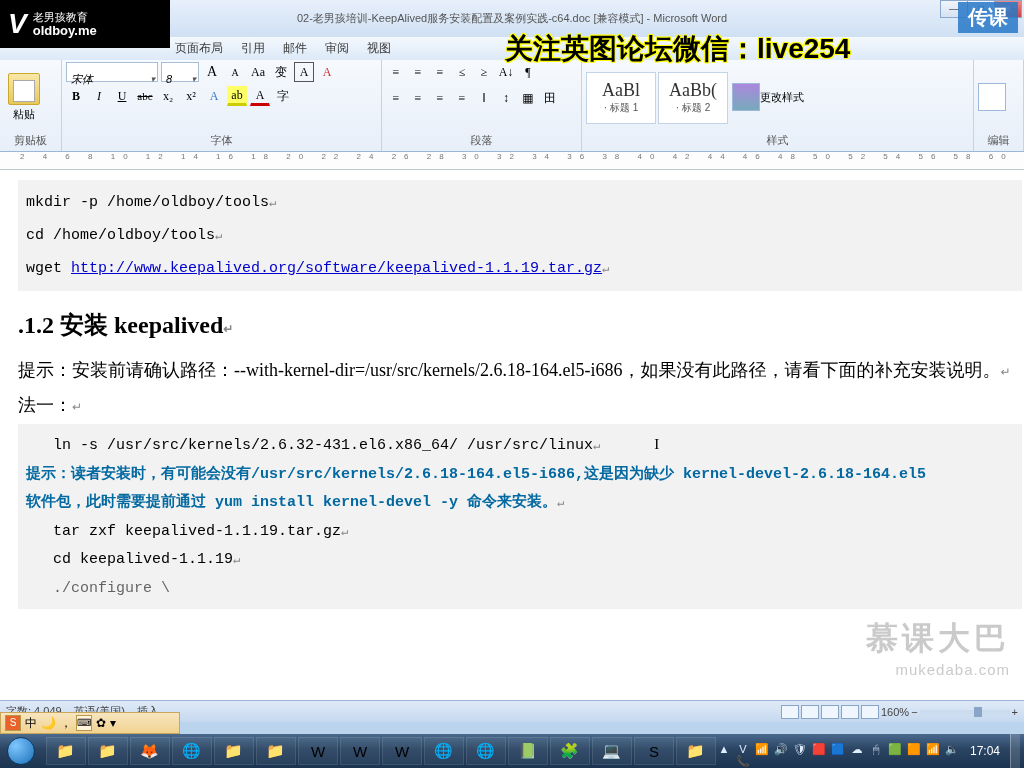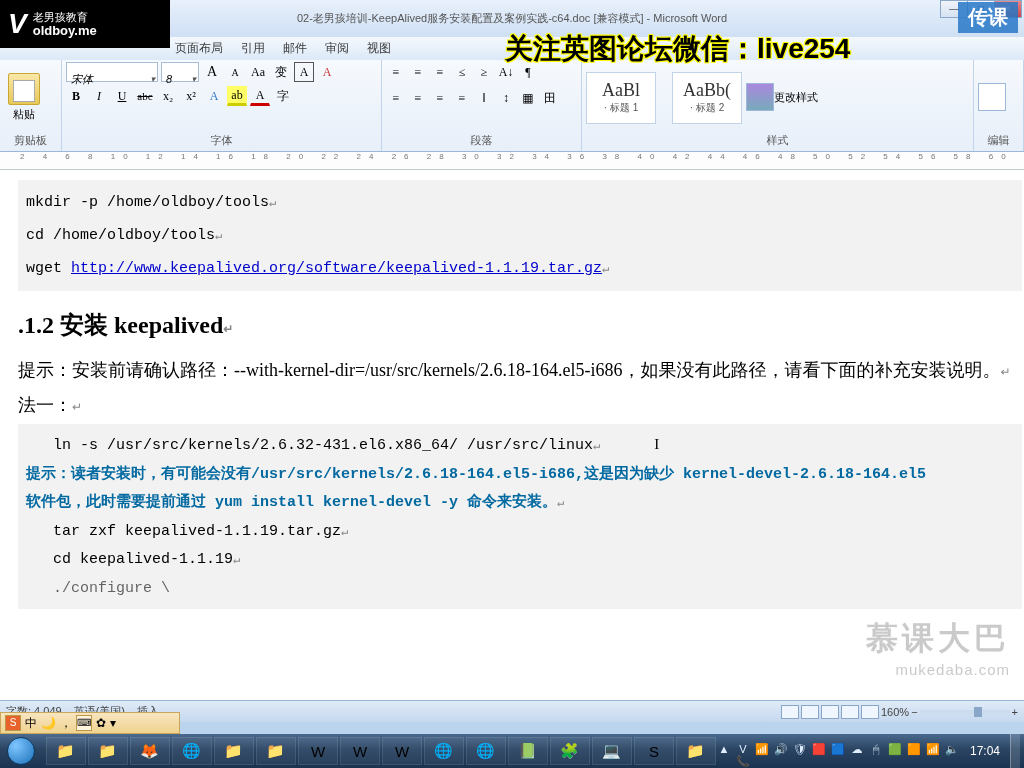--- a/index.html
+++ b/index.html
@@ -43,21 +43,21 @@
 .fontg select, .fontg .combo { height: 20px; font-size: 11px; border: 1px solid #a8bdd6; background: #fff; }
 .fontg .combo { display: inline-flex; align-items: center; padding: 14px 14px 0 4px; position: relative; font-style: italic; }
 .fontg .combo::after { content:"▾"; position:absolute; right:2px; font-size:9px; color:#555; }
 .btnico { width: 20px; height: 20px; border: 1px solid transparent; display: inline-flex; align-items: center; justify-content: center; font-size: 12px; cursor: pointer; font-family: "Times New Roman", serif; }
 .btnico.tog { font-size: 11px; }
 
 
 .parag .row { display: flex; gap: 2px; margin-bottom: 2px; }
 
 
-.stylesg .srow { display: flex; gap: 16px; }
+.stylesg .srow { display: flex; gap: 2px; }
 .stylebox { width: 70px; height: 52px; border: 1px solid #c3d3e7; background: #fff; text-align: center; font-size: 10px; display: flex; flex-direction: column; justify-content: center; cursor: pointer; }
 .stylebox .prev { font-family: "SimSun"; font-size: 18px; color: #333; }
 .stylebox .sname { color: #555; }
 
 
 .changesty, .editing { display: flex; flex-direction: row; align-items: center; font-size: 11px; }
 .changesty .ico, .editing .ico { width: 28px; height: 28px; background: #d7e4f4; border: 1px solid #9cb9db; margin-bottom: 2px; }
 
 
 .ruler { height: 18px; background: #fdfdfd; border-bottom: 1px solid #bcc; font-size: 8px; color: #777; overflow: hidden; white-space: nowrap; padding-left: 20px; letter-spacing: 8px; }

